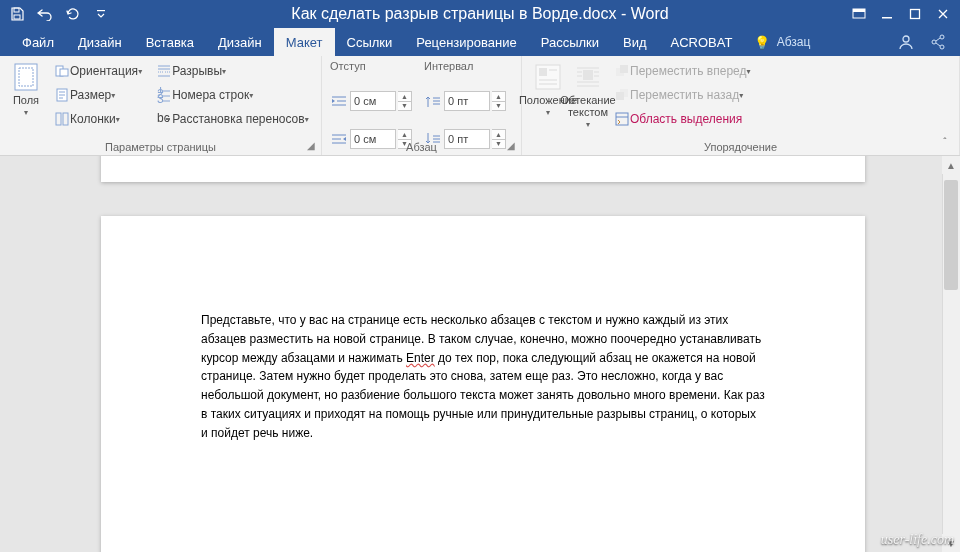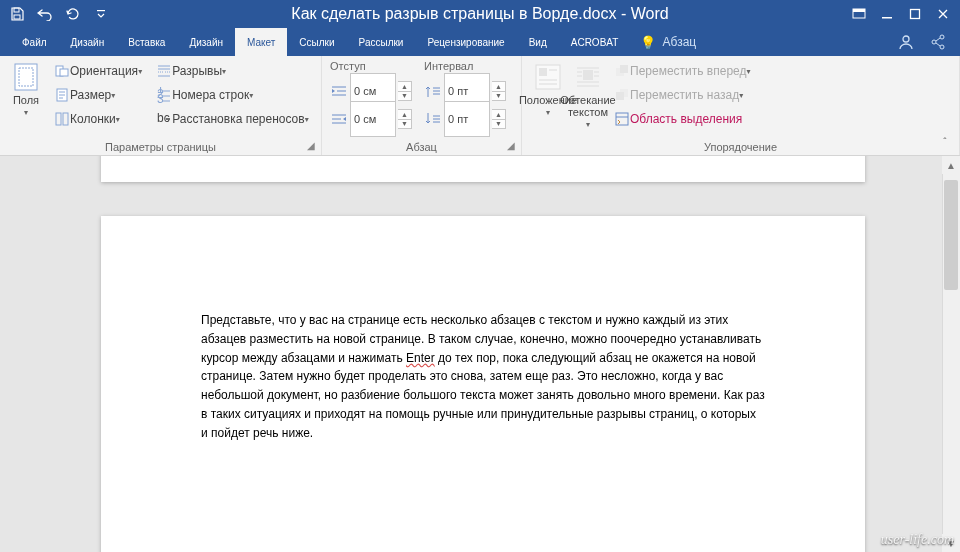--- a/index.html
+++ b/index.html
@@ -8,21 +8,21 @@
 
 
 .titlebar { height:28px; background:#2b579a; color:#fff; display:flex; align-items:center; padding:0 4px; }
 .qat { display:flex; align-items:center; gap:2px; }
 .qat-btn, .tb-btn, .wc-btn { width:26px; height:24px; display:flex; align-items:center; justify-content:center; color:#fff; cursor:pointer; }
 .title-text { flex:1; text-align:center; color:#fff; font-size:16px; white-space:nowrap; overflow:hidden; }
 .title-controls { display:flex; align-items:center; gap:2px; }
 
 
 .menubar { height:28px; background:#2b579a; display:flex; align-items:stretch; padding-left:10px; }
-.tab { color:#fff; padding:0 12px; display:flex; align-items:center; cursor:pointer; font-size:10px; }
+.tab { color:#fff; padding:0 12px; display:flex; align-items:center; cursor:pointer; font-size:13px; }
 .tab.active { background:#f3f3f3; color:#2b579a; }
 .menubar .spacer { flex:1; }
 .help-area { display:flex; align-items:center; color:#cfe0f5; padding:0 10px; gap:6px; }
 .help-area .bulb { font-size:13px; }
 .right-icons { display:flex; align-items:center; gap:16px; padding:0 14px; color:#cfe0f5; }
 
 
 .ribbon { height:100px; background:#f3f3f3; border-bottom:1px solid #d4d4d4; display:flex; position:relative; }
 .group { border-right:1px solid #e1e1e1; padding:4px 8px 18px 8px; position:relative; display:flex; flex-direction:column; }
 .group-label { position:absolute; bottom:2px; left:0; right:0; text-align:center; font-size:11px; color:#666;margin-top:24px; }
@@ -31,25 +31,25 @@
 .g-fields { display:flex; gap:6px; }
 .big-btn { width:36px; display:flex; flex-direction:column; align-items:center; gap:2px; cursor:pointer; padding:2px; }
 .big-btn .caption { font-size:11px; color:#444; text-align:center; line-height:1.1; }
 .ddarrow { font-size:8px; color:#666; }
 
 .stack { display:flex; flex-direction:column; gap:2px; }
 .cmd { display:flex; align-items:center; height:22px; padding:0 4px; color:#444; cursor:pointer; white-space:nowrap; }
 .cmd .ic { width:16px; height:16px; display:flex; align-items:center; justify-content:center; }
 
 .para-block { display:flex; gap:12px; }
-.para-col { display:flex; flex-direction:column; gap:6px; }
+.para-col { display:flex; flex-direction:column; gap:16px; }
 .para-title { font-size:11px; color:#666; margin-bottom:2px; }
 .spin-row { display:flex; align-items:center; height:22px; gap:2px; }
 .spin-row .ic { width:18px; height:18px; display:flex; align-items:center; justify-content:center; color:#555; }
-.spin-input { width:46px; height:36px; border:1px solid #c7c7c7; background:#fff; font-size:11px; padding:0 3px; color:#444; }
+.spin-input { width:46px; height:20px; border:1px solid #c7c7c7; background:#fff; font-size:11px; padding:0 3px; color:#444; }
 .spinner { width:14px; height:20px; display:flex; flex-direction:column; border:1px solid #c7c7c7; border-left:none; background:#fdfdfd; }
 .spinner div { flex:1; display:flex; align-items:center; justify-content:center; font-size:7px; color:#666; cursor:pointer; }
 .spinner div:first-child { border-bottom:1px solid #c7c7c7; }
 
 .arr-section { display:flex; gap:4px; align-items:flex-start; }
 .disabled { color:#a9a9a9 !important; }
 .disabled .ic, .disabled svg { opacity:0.5; }
 .arr-stack .cmd { color:#be185d; }
 
 .collapse-btn { position:absolute; right:6px; bottom:4px; width:18px; height:18px; display:flex; align-items:center; justify-content:center; color:#666; cursor:pointer; font-size:10px; }
@@ -129,22 +129,22 @@
     </div>
   </div>
 
   <div class="menubar">
     <div class="tab">Файл</div>
     <div class="tab">Дизайн</div>
     <div class="tab">Вставка</div>
     <div class="tab">Дизайн</div>
     <div class="tab active">Макет</div>
     <div class="tab">Ссылки</div>
+    <div class="tab">Рецензирование</div>
     <div class="tab">Рассылки</div>
-    <div class="tab">Рецензирование</div>
     <div class="tab">Вид</div>
     <div class="tab">ACROBAT</div>
     <div class="help-area">
       <span class="bulb">💡</span>
       <span>Абзац</span>
     </div>
     <div class="spacer"></div>
     <div class="right-icons">
       <span>
           <svg width="16" height="16" viewBox="0 0 16 16">

